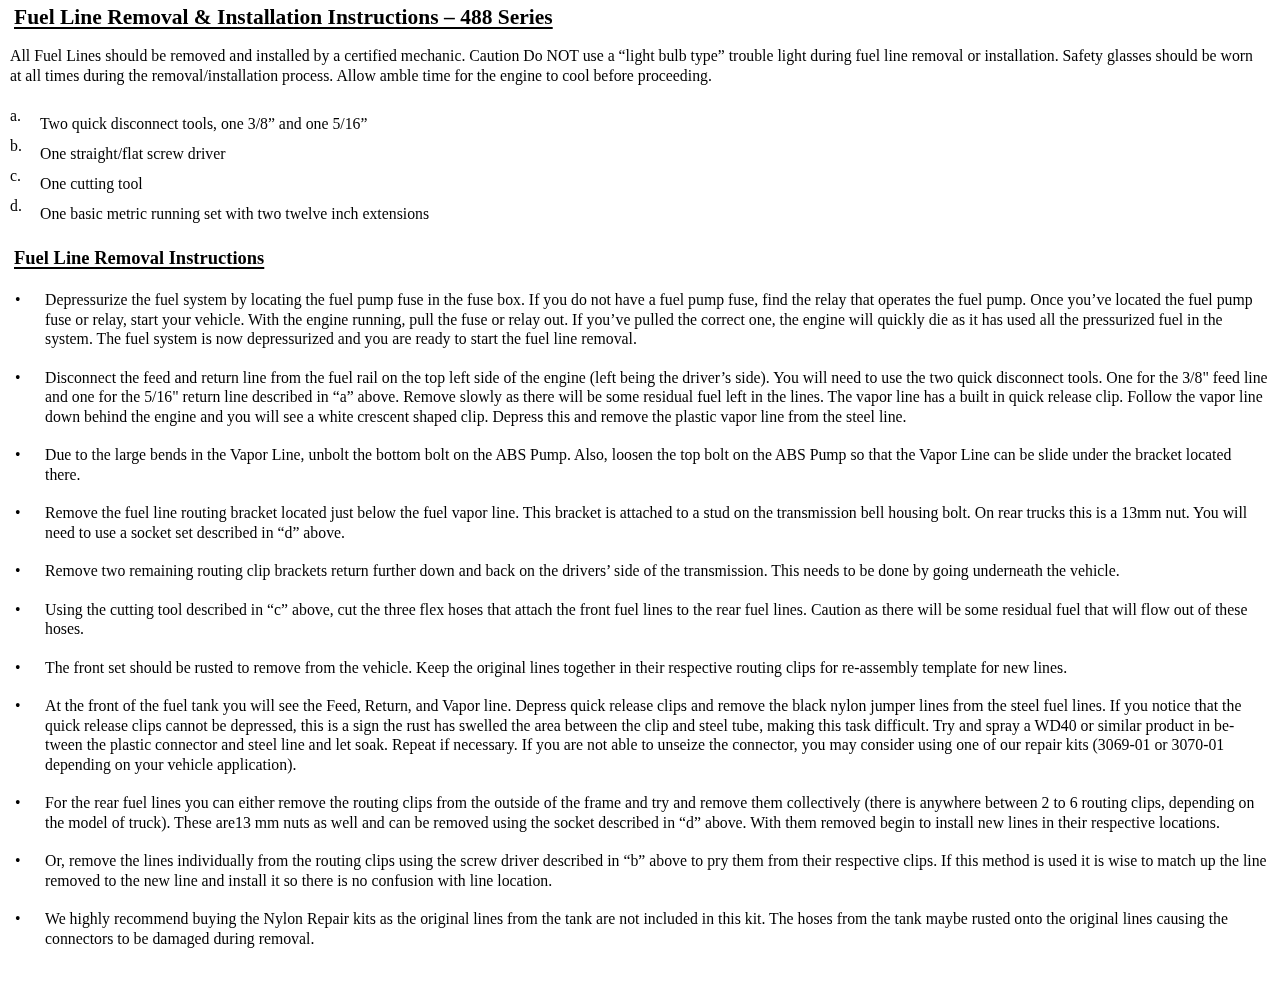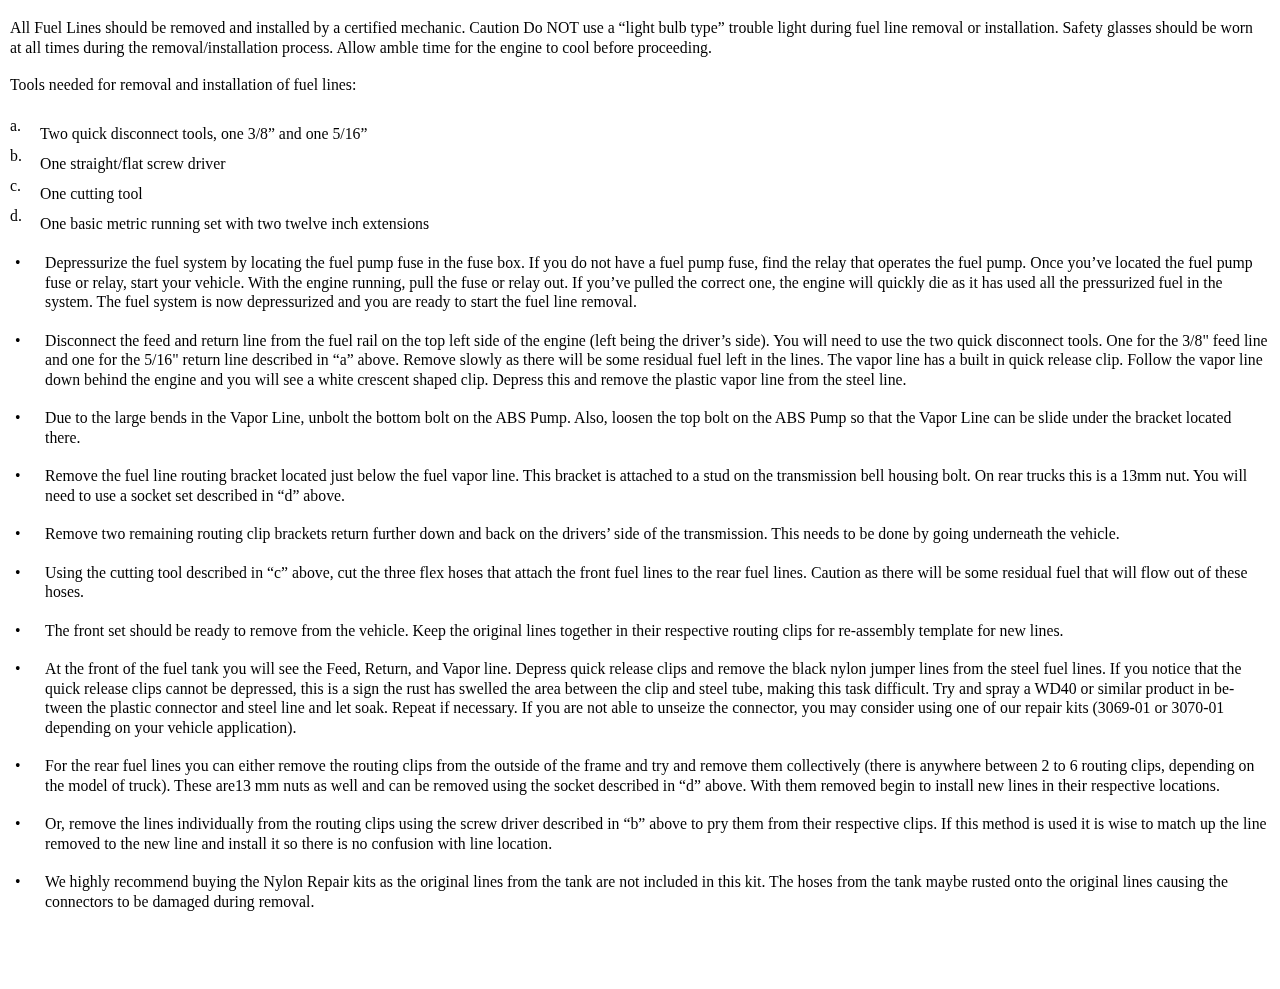--- a/index.html
+++ b/index.html
@@ -68,44 +68,49 @@
   }
   .step-text {
     flex: 1;
   }
 </style>
 </head>
 <body>
 
 <div class="page">
 
+  <div>
+    <span class="doc-title">Fuel Line Removal &amp; Installation Instructions – 488 Series</span>
+  </div>
 
   <p class="intro-paragraph">All Fuel Lines should be removed and installed by a certified mechanic. Caution Do NOT use a “light bulb type” trouble light during fuel line removal or installation. Safety glasses should be worn at all times during the removal/installation process. Allow amble time for the engine to cool before proceeding.</p>
 
-  <p class="tools-heading">Tools needed for removal and installation of fuel lines:</p>
 
   <div class="tools-list">
     <div class="tool-row">
       <span class="tool-marker">a.</span>
       <span class="tool-text">Two quick disconnect tools, one 3/8” and one 5/16”</span>
     </div>
     <div class="tool-row">
       <span class="tool-marker">b.</span>
       <span class="tool-text">One straight/flat screw driver</span>
     </div>
     <div class="tool-row">
       <span class="tool-marker">c.</span>
       <span class="tool-text">One cutting tool</span>
     </div>
     <div class="tool-row">
       <span class="tool-marker">d.</span>
       <span class="tool-text">One basic metric running set with two twelve inch extensions</span>
     </div>
   </div>
 
+  <div>
+    <span class="section-heading">Fuel Line Removal Instructions</span>
+  </div>
 
   <div class="steps-list">
     <div class="step-row">
       <span class="step-bullet">•</span>
       <span class="step-text">Depressurize the fuel system by locating the fuel pump fuse in the fuse box. If you do not have a fuel pump fuse, find the relay that operates the fuel pump. Once you’ve located the fuel pump fuse or relay, start your vehicle. With the engine running, pull the fuse or relay out. If you’ve pulled the correct one, the engine will quickly die as it has used all the pressurized fuel in the system. The fuel system is now depressurized and you are ready to start the fuel line removal.</span>
     </div>
     <div class="step-row">
       <span class="step-bullet">•</span>
       <span class="step-text">Disconnect the feed and return line from the fuel rail on the top left side of the engine (left being the driver’s side). You will need to use the two quick disconnect tools. One for the 3/8" feed line and one for the 5/16" return line described in “a” above. Remove slowly as there will be some residual fuel left in the lines. The vapor line has a built in quick release clip. Follow the vapor line down behind the engine and you will see a white crescent shaped clip. Depress this and remove the plastic vapor line from the steel line.</span>
     </div>
@@ -120,21 +125,21 @@
     <div class="step-row">
       <span class="step-bullet">•</span>
       <span class="step-text">Remove two remaining routing clip brackets return further down and back on the drivers’ side of the transmission. This needs to be done by going underneath the vehicle.</span>
     </div>
     <div class="step-row">
       <span class="step-bullet">•</span>
       <span class="step-text">Using the cutting tool described in “c” above, cut the three flex hoses that attach the front fuel lines to the rear fuel lines. Caution as there will be some residual fuel that will flow out of these hoses.</span>
     </div>
     <div class="step-row">
       <span class="step-bullet">•</span>
-      <span class="step-text">The front set should be ready to remove from the vehicle. Keep the original lines together in their respective routing clips for re-assembly template for new lines.</span>
+      <span class="step-text">The front set should be rusted to remove from the vehicle. Keep the original lines together in their respective routing clips for re-assembly template for new lines.</span>
     </div>
     <div class="step-row">
       <span class="step-bullet">•</span>
       <span class="step-text">At the front of the fuel tank you will see the Feed, Return, and Vapor line. Depress quick release clips and remove the black nylon jumper lines from the steel fuel lines. If you notice that the quick release clips cannot be depressed, this is a sign the rust has swelled the area between the clip and steel tube, making this task difficult. Try and spray a WD40 or similar product in be-tween the plastic connector and steel line and let soak. Repeat if necessary. If you are not able to unseize the connector, you may consider using one of our repair kits (3069-01 or 3070-01 depending on your vehicle application).</span>
     </div>
     <div class="step-row">
       <span class="step-bullet">•</span>
       <span class="step-text">For the rear fuel lines you can either remove the routing clips from the outside of the frame and try and remove them collectively (there is anywhere between 2 to 6 routing clips, depending on the model of truck). These are13 mm nuts as well and can be removed using the socket described in “d” above. With them removed begin to install new lines in their respective locations.</span>
     </div>
     <div class="step-row">

